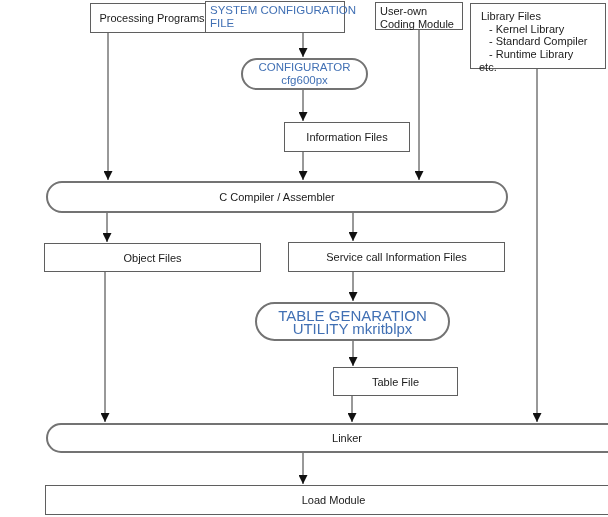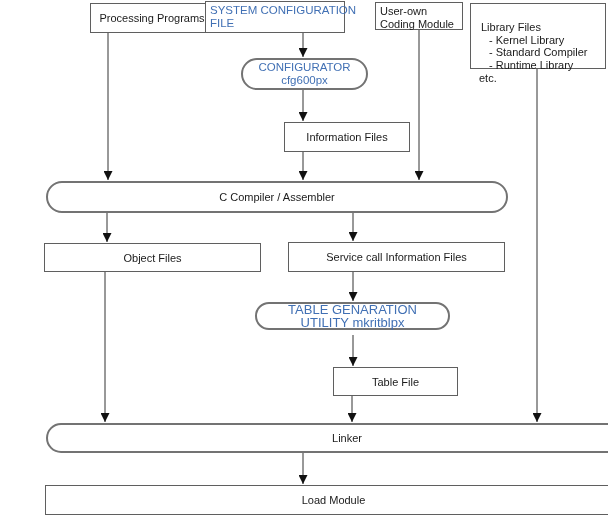--- a/index.html
+++ b/index.html
@@ -40,21 +40,21 @@
     align-items: center;
     justify-content: center;
     text-align: center;
     line-height: 13px;
   }
   .blue { color: #4170b4; }
   .small-pad { padding: 2px 0 0 4px; line-height: 13px; }
   .lib-title { padding-left: 10px; }
   .lib-item  { padding-left: 18px; }
   .lib-footer{ padding-left: 8px; }
-  .lib-lines { padding-top: 17px; line-height: 12.7px; }
+  .lib-lines { padding-top: 6px; line-height: 12.7px; }
   .line-block div { white-space: nowrap; }
 </style>
 </head>
 <body>
 
 <div id="canvas">
 
   <svg id="connectors" width="608" height="517" viewBox="0 0 608 517" xmlns="http://www.w3.org/2000/svg">
     <defs>
       <marker id="ah" viewBox="0 0 10 10" refX="10" refY="5" markerUnits="userSpaceOnUse" markerWidth="9" markerHeight="9" orient="auto">
@@ -114,21 +114,21 @@
   </div>
 
   <div class="node rect center" style="left:1px; top:243px; width:217px; height:29px;">
     <span>Object Files</span>
   </div>
 
   <div class="node rect center" style="left:245px; top:242px; width:217px; height:30px;">
     <span>Service call Information Files</span>
   </div>
 
-  <div class="node stadium col-center blue" style="left:255px; top:302px; width:195px; height:28px; font-size:13px;">
+  <div class="node stadium col-center blue" style="left:255px; top:302px; width:195px; height:39px; font-size:15px;">
     <div>TABLE GENARATION</div>
     <div>UTILITY mkritblpx</div>
   </div>
 
   <div class="node rect center" style="left:290px; top:367px; width:125px; height:29px;">
     <span>Table File</span>
   </div>
 
   <div class="node stadium center" style="left:3px; top:423px; width:602px; height:30px;">
     <span>Linker</span>

